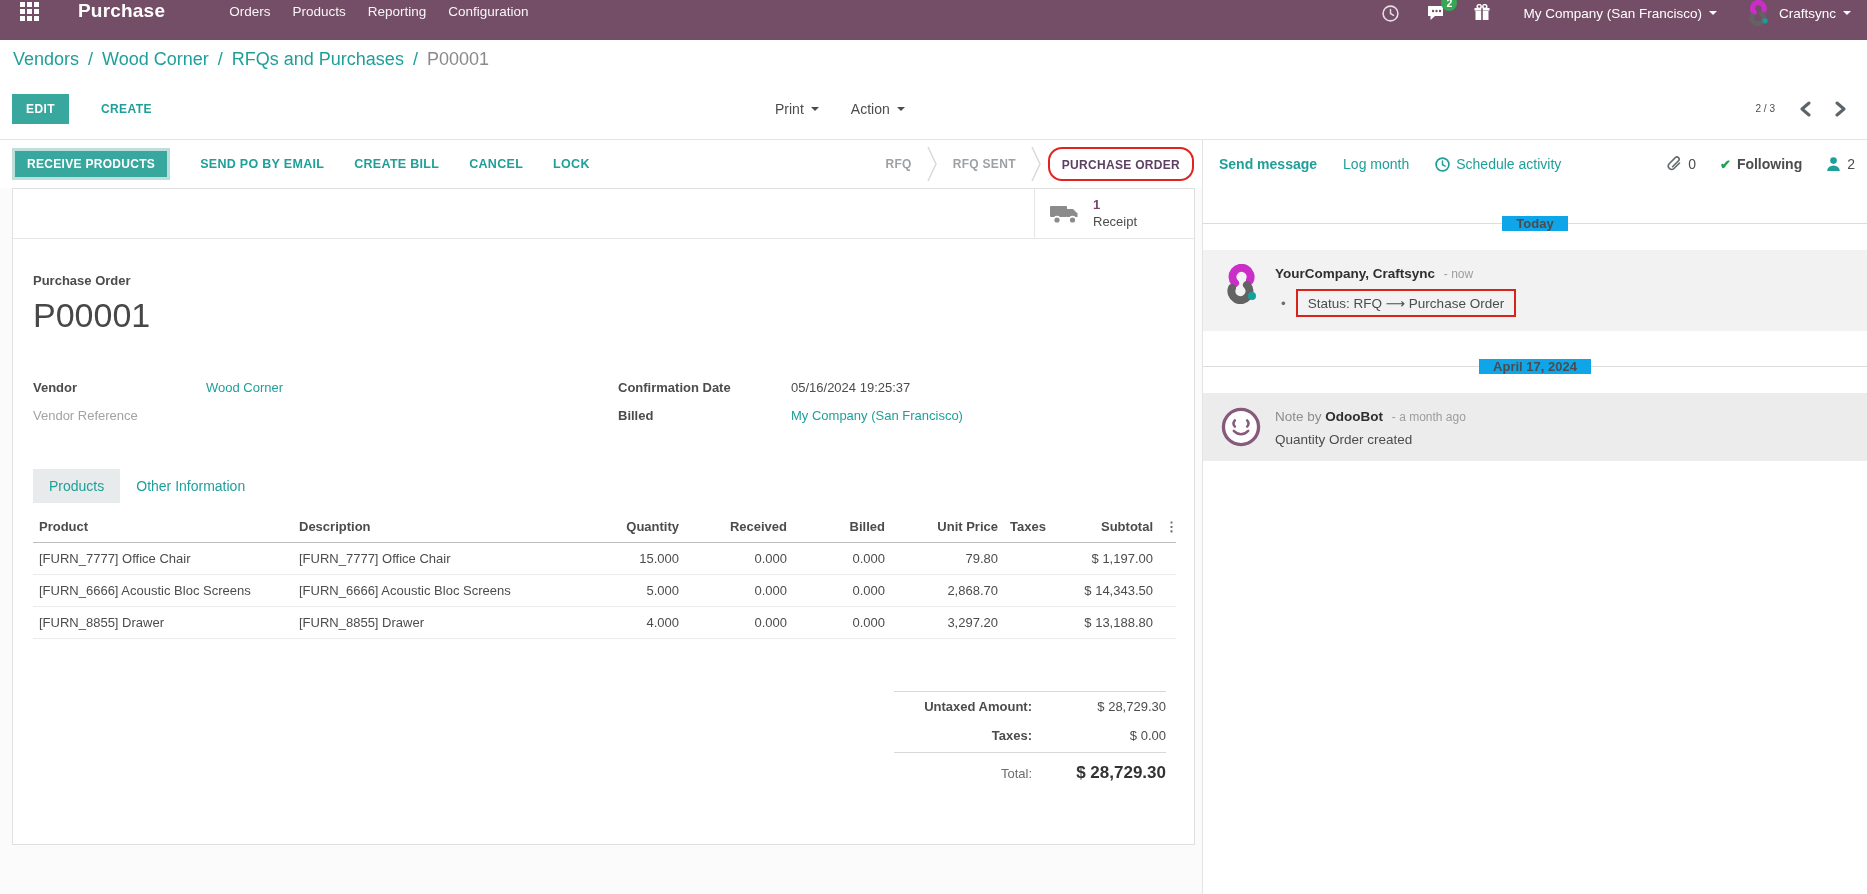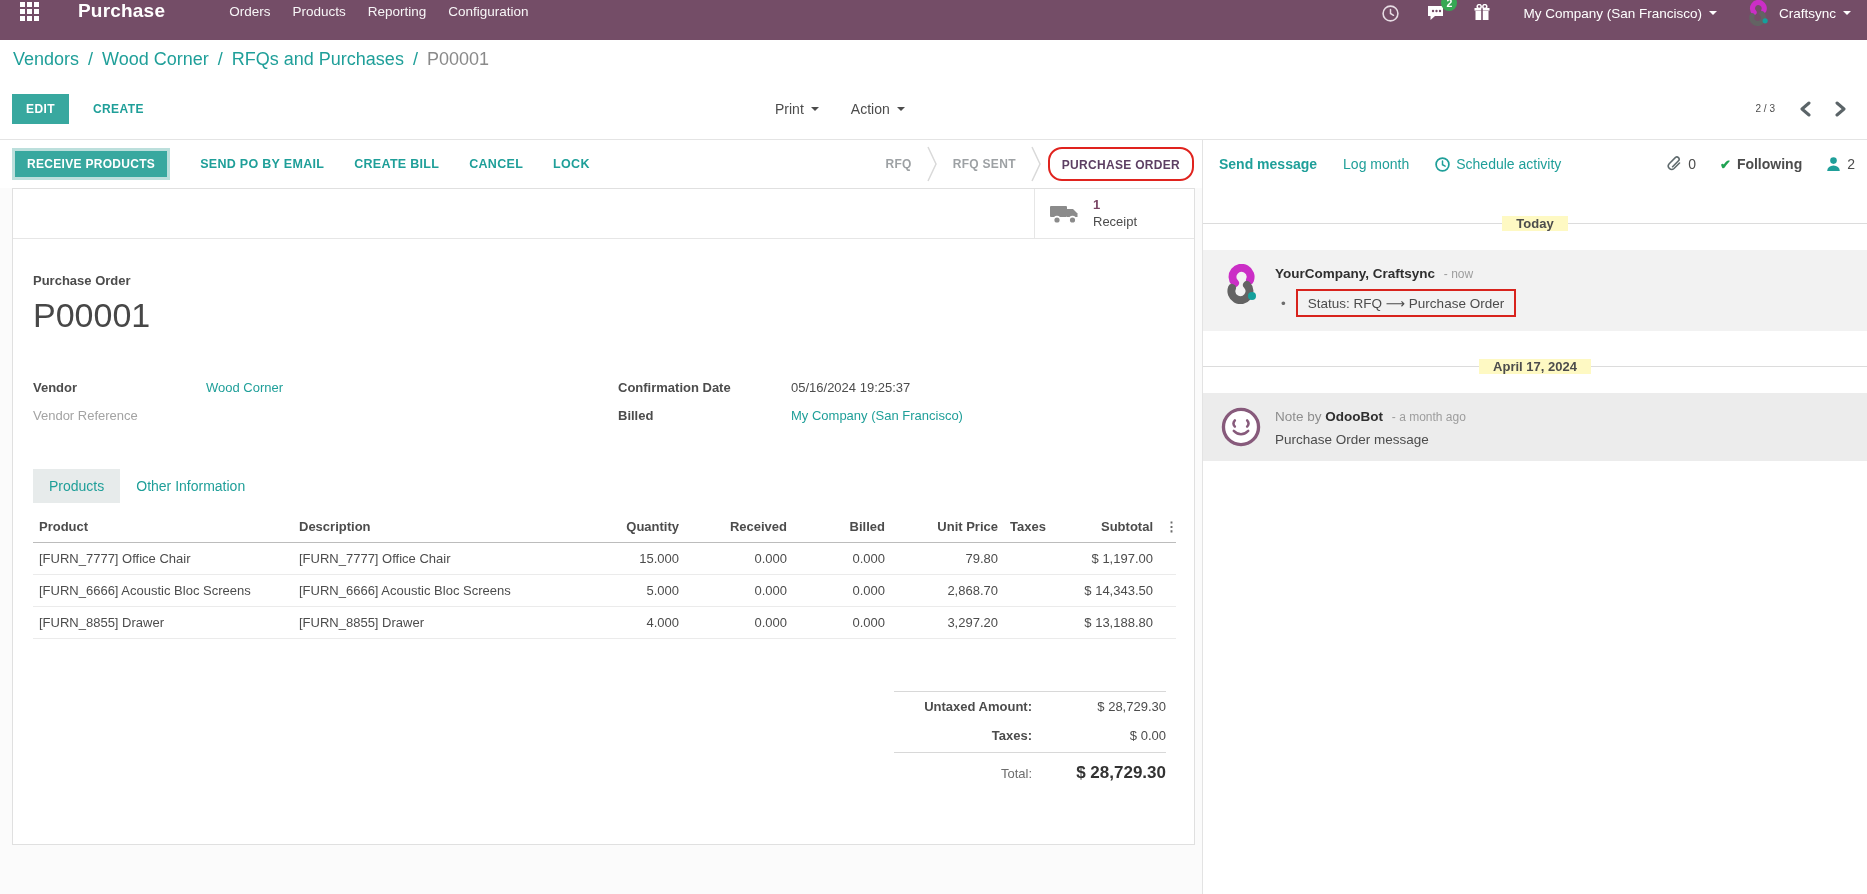--- a/index.html
+++ b/index.html
@@ -30,21 +30,21 @@
                     display:flex; align-items:center; padding-left:13px; font-size:18px; }
   .crumb { color:#1f9f99; cursor:pointer; }
   .crumb-sep { color:#1f9f99; margin:0 9px; }
   .crumb-current { color:#8a8a8a; }
 
   
   .control-row { position:absolute; top:78px; left:0; width:100%; height:62px; background:#fff;
                  display:flex; align-items:center; border-bottom:1px solid #e4e4e4; }
   .btn-edit { background:#38a89f; color:#fff; font-size:12px; font-weight:700; letter-spacing:.4px;
               padding:8px 14px; margin-left:12px; border:none; cursor:pointer; }
-  .btn-create { color:#1f9f99; font-size:12px; font-weight:700; letter-spacing:.4px; margin-left:24px;
+  .btn-create { color:#1f9f99; font-size:12px; font-weight:700; letter-spacing:.4px; margin-left:32px;
                 background:none; border:none; cursor:pointer; }
   .print-action { position:absolute; left:775px; display:flex; gap:32px; font-size:14px; color:#4c4c4c; }
   .pa-item { cursor:pointer; display:flex; align-items:center; }
   .pager { margin-left:auto; display:flex; align-items:center; gap:24px; padding-right:20px; }
   .pager-count { font-size:10px; color:#4c4c4c; cursor:pointer; }
   .pager-btn { cursor:pointer; display:inline-flex; }
 
   
   .main { position:absolute; top:140px; left:0; right:0; bottom:0; display:flex; }
   .form-col { width:1202px; position:relative; background:#fbfbfb; }
@@ -107,21 +107,21 @@
   .ch-btn.bold { font-weight:700; }
   .ch-btn + .ch-btn { margin-left:26px; }
   .ch-right { margin-left:auto; display:flex; align-items:center; gap:24px; }
   .ch-stat { display:flex; align-items:center; gap:6px; font-size:14px; color:#4c4c4c; cursor:pointer; }
   .ch-stat .check { color:#21a353; font-weight:700; font-size:13px; }
   .ch-stat.following { font-weight:700; }
 
   .chatter-body { flex:1; overflow:hidden; }
   .date-divider { position:relative; text-align:center; margin:26px 0 18px 0; }
   .date-divider:before { content:""; position:absolute; left:0; right:0; top:50%; border-top:1px solid #dcdcdc; }
-  .date-divider span { position:relative; background:#fef9c3; padding:0 14px; font-size:13px; font-weight:700; color:#4c4c4c;margin-top:12px; }
+  .date-divider span { position:relative; background:#0ea5e9; padding:0 14px; font-size:13px; font-weight:700; color:#4c4c4c;margin-top:12px; }
   .message { display:flex; padding:14px 18px; }
   .message.highlight { background:#f2f2f2; }
   .message.note { background:#ececec; }
   .msg-avatar { width:40px; height:40px; flex:0 0 auto; }
   .msg-content { margin-left:14px; padding-top:2px; }
   .msg-head { font-size:13.5px; }
   .msg-author { font-weight:700; color:#2f2f2f; }
   .msg-prefix { color:#8d8d8d; }
   .msg-time { color:#9d9d9d; font-size:12px; margin-left:5px; }
   .msg-body { margin-top:8px; font-size:13.5px; color:#4c4c4c; display:flex; align-items:center; }
@@ -478,20 +478,20 @@
                 <path d="M11.5 21.5 q6.5 6.2 13 0" stroke="#875A7B" stroke-width="2.2" fill="none" stroke-linecap="round"></path>
               </svg>
           </span>
           <div class="msg-content">
             <div class="msg-head">
               <span class="msg-prefix">Note by</span>
               <span class="msg-author">OdooBot</span>
               <span class="msg-time">- a month ago</span>
             </div>
             <div class="msg-body">
-              <span>Purchase Order message</span>
+              <span>Quantity Order created</span>
             </div>
           </div>
         </div>
       </div>
     </div>
   </div>
 </div>
 
 </body></html>

